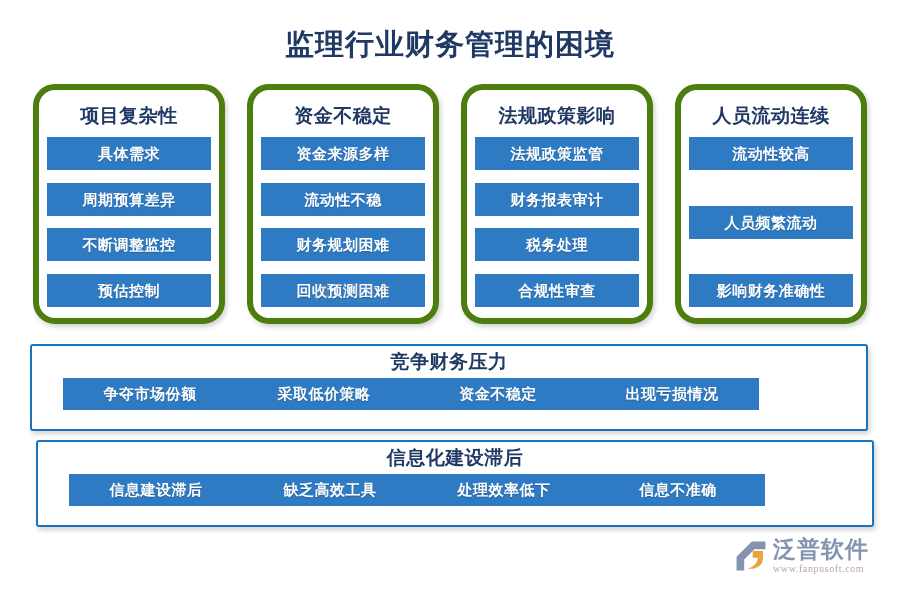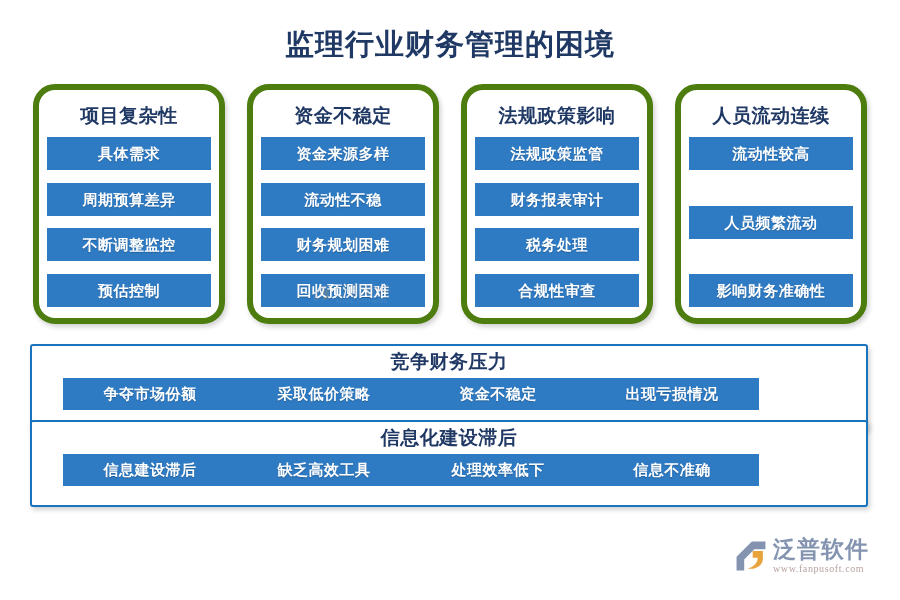--- a/index.html
+++ b/index.html
@@ -100,21 +100,21 @@
     left: 30px;
     width: 838px;
     height: 87px;
     border: 2px solid #1b72bd;
     border-radius: 3px;
     background: #ffffff;
     box-shadow: 2px 3px 5px rgba(0,0,0,0.18);
   }
 
   #row-competition { top: 344px; }
-  #row-informatization { top: 420px; }
+  #row-informatization { top: 440px; margin-left: 6px; }
 
   .wide-title {
     position: absolute;
     top: 3px;
     left: 0;
     width: 100%;
     text-align: center;
     font-size: 19px;
     font-weight: bold;
     color: #1f3864;

